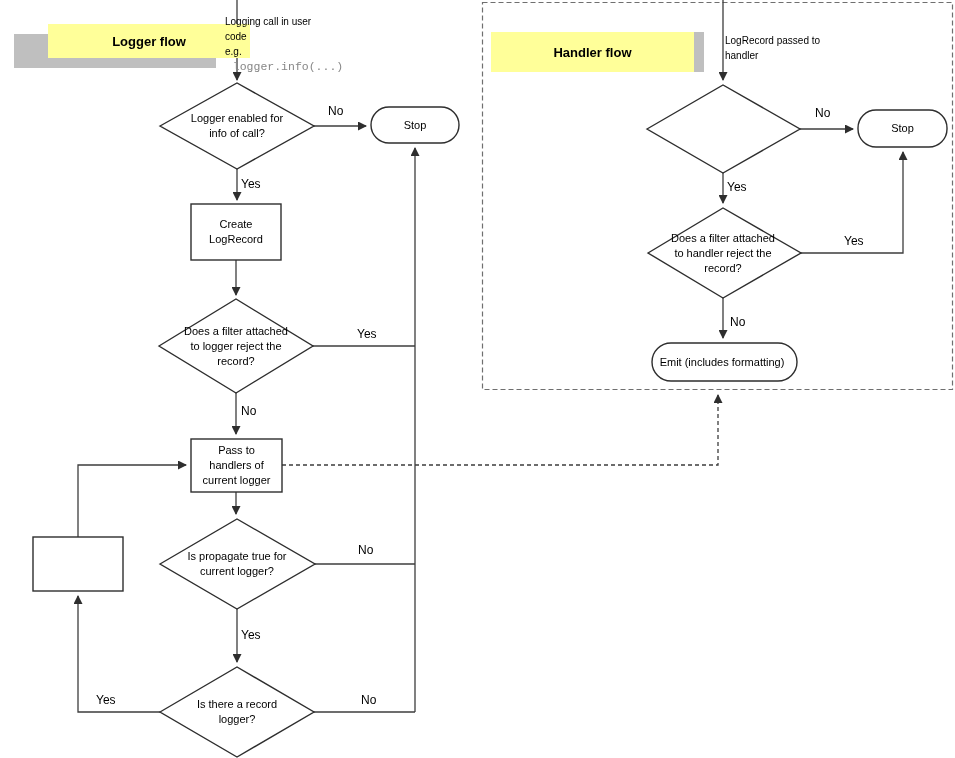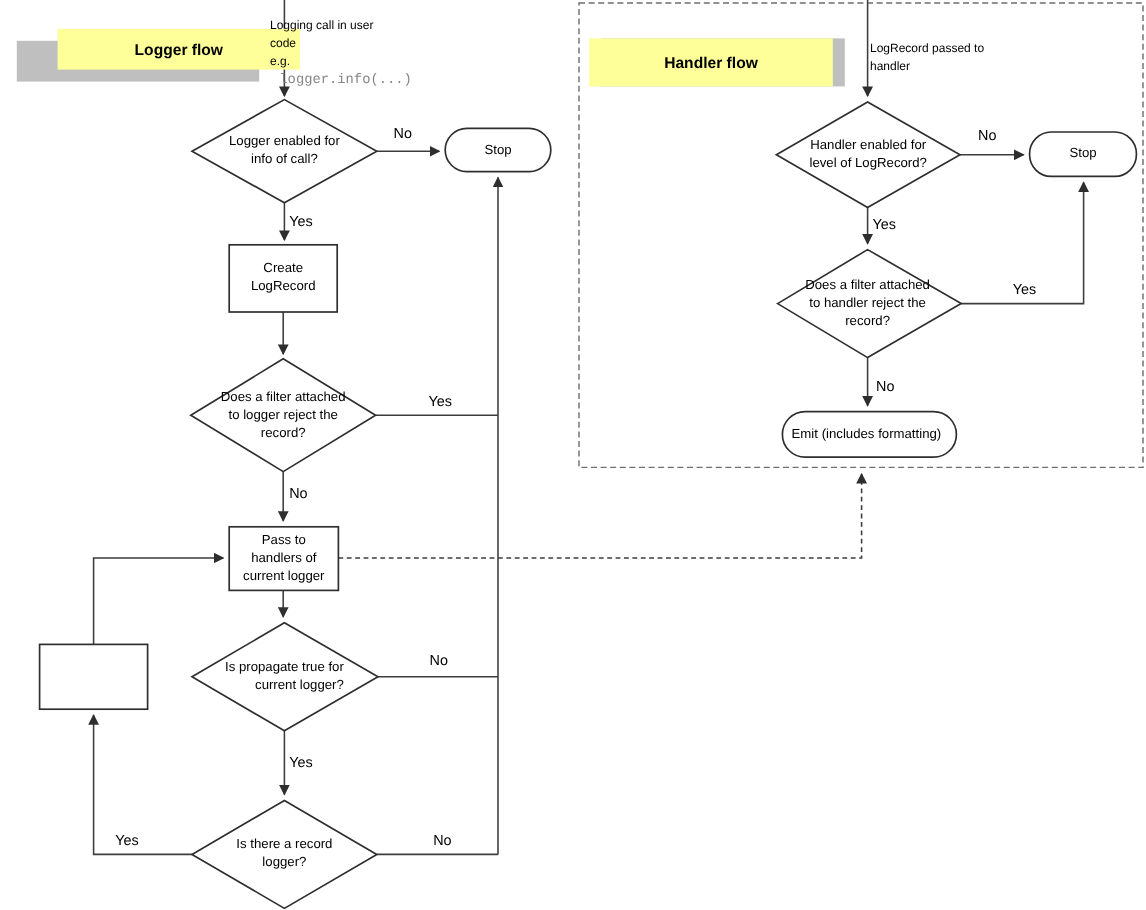--- a/index.html
+++ b/index.html
@@ -101,39 +101,37 @@
 info of call?</div>
   <div class="node-label" style="left:371px;top:107px;width:88px;height:36px;">Stop</div>
   <div class="node-label" style="left:191px;top:204px;width:90px;height:56px;">Create
 LogRecord</div>
   <div class="node-label" style="left:171px;top:316px;width:130px;height:60px;">Does a filter attached
 to logger reject the
 record?</div>
   <div class="node-label" style="left:191px;top:439px;width:91px;height:53px;">Pass to
 handlers of
 current logger</div>
-  <div class="node-label" style="left:172px;top:540px;width:130px;height:48px;text-align:right;">Is propagate true for
+  <div class="node-label" style="left:172px;top:540px;width:130px;height:48px;">Is propagate true for
 current logger?</div>
   <div class="node-label" style="left:177px;top:688px;width:120px;height:48px;">Is there a record
 logger?</div>
 
   <div class="edge-label" style="left:328px;top:105px;">No</div>
   <div class="edge-label" style="left:241px;top:178px;">Yes</div>
   <div class="edge-label" style="left:357px;top:328px;">Yes</div>
   <div class="edge-label" style="left:241px;top:405px;">No</div>
   <div class="edge-label" style="left:358px;top:544px;">No</div>
   <div class="edge-label" style="left:241px;top:629px;">Yes</div>
   <div class="edge-label" style="left:96px;top:694px;">Yes</div>
   <div class="edge-label" style="left:361px;top:694px;">No</div>
 
   <div class="free-text" style="left:725px;top:33px;width:125px;">LogRecord passed to
 handler</div>
 
-  <div class="node-label" style="left:660px;top:103px;width:127px;height:52px;">Handler enabled for
-level of LogRecord?</div>
   <div class="node-label" style="left:858px;top:110px;width:89px;height:37px;">Stop</div>
   <div class="node-label" style="left:658px;top:222px;width:130px;height:62px;">Does a filter attached
 to handler reject the
 record?</div>
   <div class="node-label" style="left:652px;top:343px;width:140px;height:38px;">Emit (includes formatting)</div>
 
   <div class="edge-label" style="left:815px;top:107px;">No</div>
   <div class="edge-label" style="left:727px;top:181px;">Yes</div>
   <div class="edge-label" style="left:844px;top:235px;">Yes</div>
   <div class="edge-label" style="left:730px;top:316px;">No</div>

